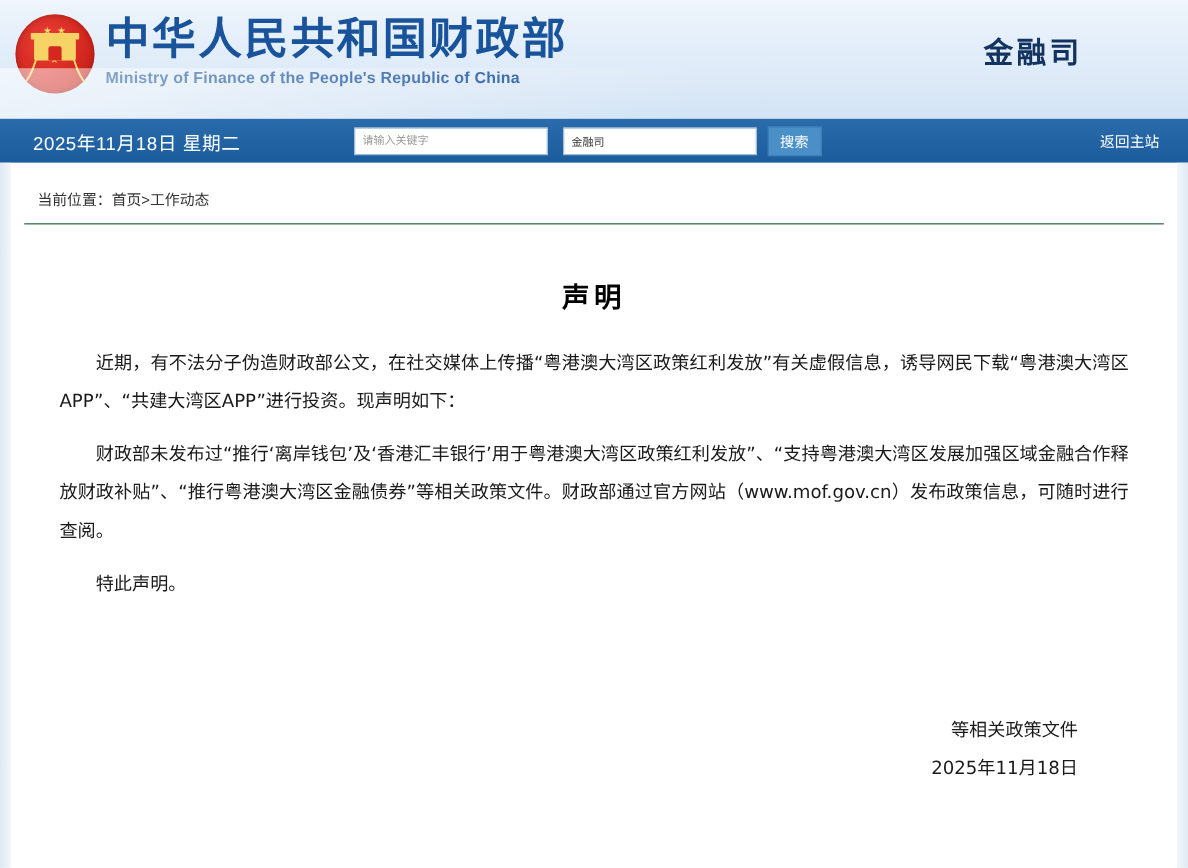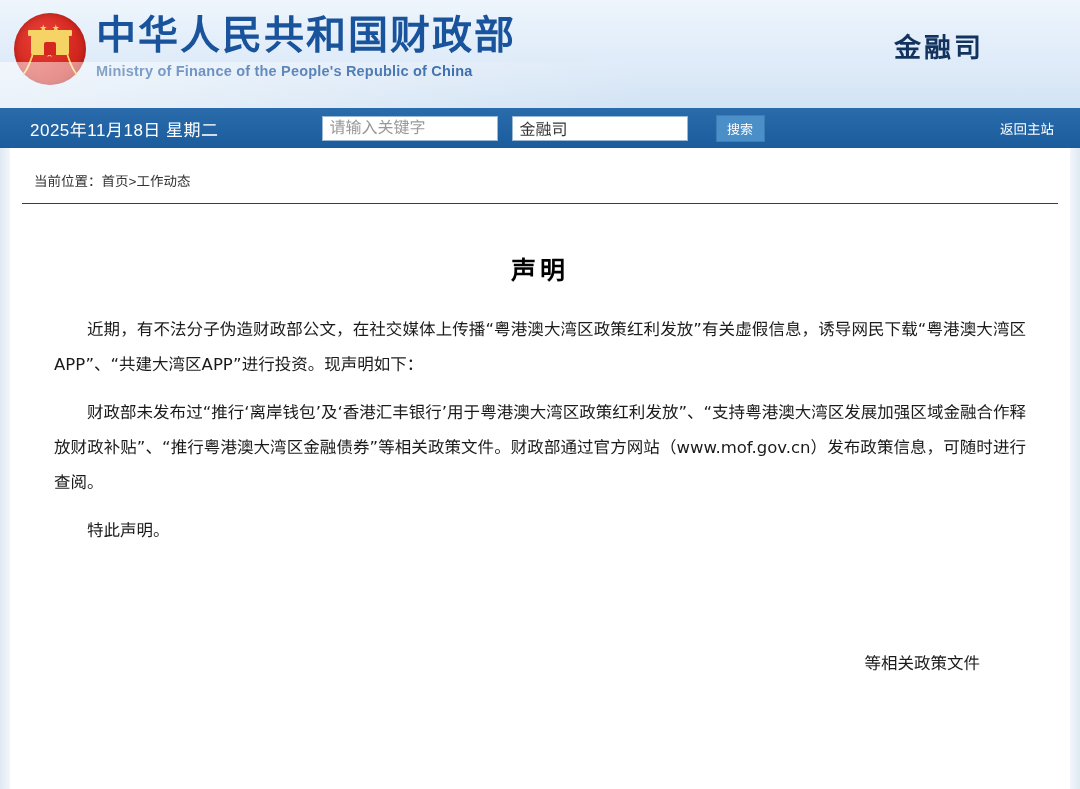--- a/index.html
+++ b/index.html
@@ -139,31 +139,31 @@
   .search-area {
     display: flex;
     align-items: center;
     margin-left: 103px;
   }
   .search-input {
     width: 176px;
     height: 25px;
     border: 1px solid #9bb9d4;
     background: #ffffff;
-    font-size: 16px;
+    font-size: 10px;
     color: #333;
     padding: 0 7px;
     box-sizing: border-box;
     outline: none;
     font-family: "Liberation Sans", sans-serif;
   }
   .search-input::placeholder { color: #999; }
   .search-input.second { margin-left: 14px; }
   .search-btn {
-    margin-left: 28px;
+    margin-left: 10px;
     height: 27px;
     min-width: 49px;
     padding: 0 9px;
     background: #4b8fc9;
     border: 1px solid #3d7db5;
     color: #ffffff;
     font-size: 13px;
     cursor: pointer;
     font-family: "Liberation Sans", sans-serif;
   }
@@ -279,15 +279,16 @@
     <div class="article-title">声明</div>
 
     <div class="article-body">
       <p>近期，有不法分子伪造财政部公文，在社交媒体上传播“粤港澳大湾区政策红利发放”有关虚假信息，诱导网民下载“粤港澳大湾区APP”、“共建大湾区APP”进行投资。现声明如下：</p>
       <p>财政部未发布过“推行‘离岸钱包’及‘香港汇丰银行’用于粤港澳大湾区政策红利发放”、“支持粤港澳大湾区发展加强区域金融合作释放财政补贴”、“推行粤港澳大湾区金融债券”等相关政策文件。财政部通过官方网站（www.mof.gov.cn）发布政策信息，可随时进行查阅。</p>
       <p>特此声明。</p>
     </div>
 
     <div class="signature">
       <div>等相关政策文件</div>
+      <div>2025年11月18日</div>
     </div>
   </div>
 </div>
 
 </body></html>

